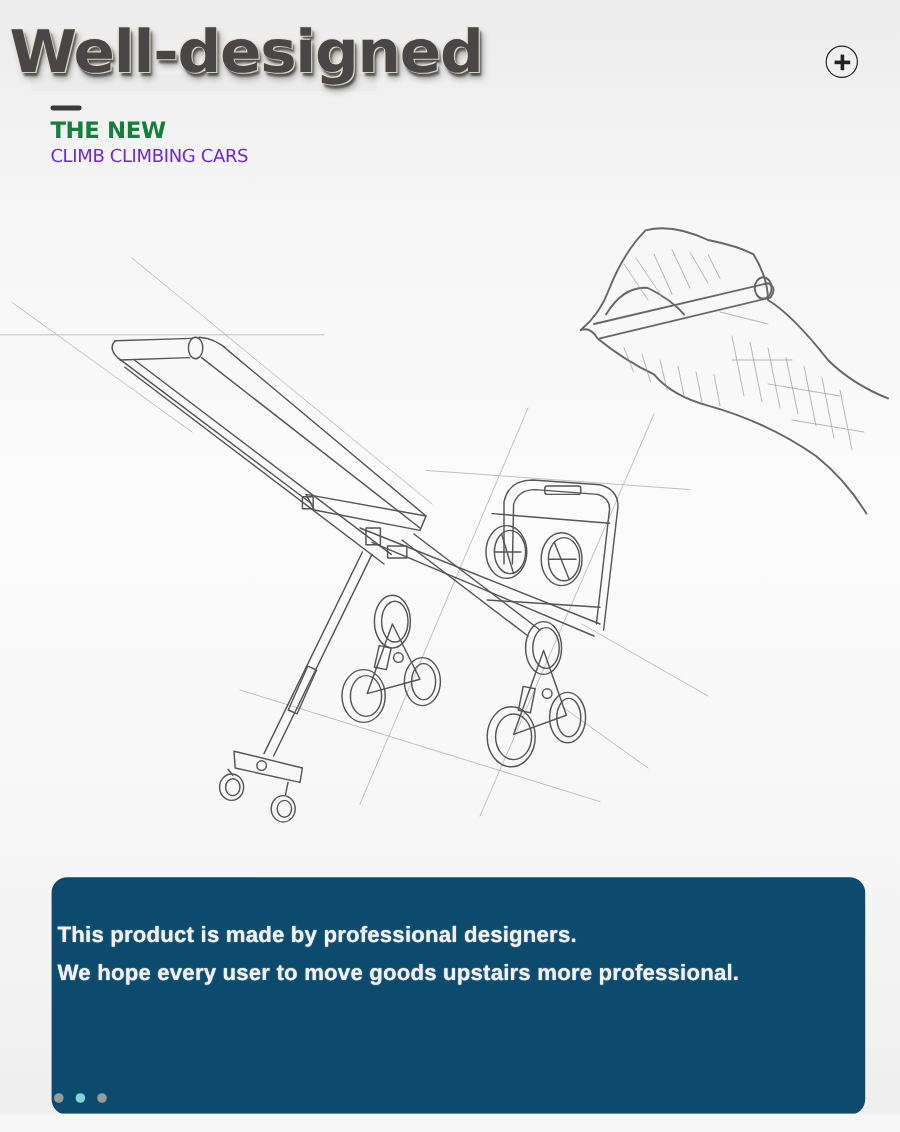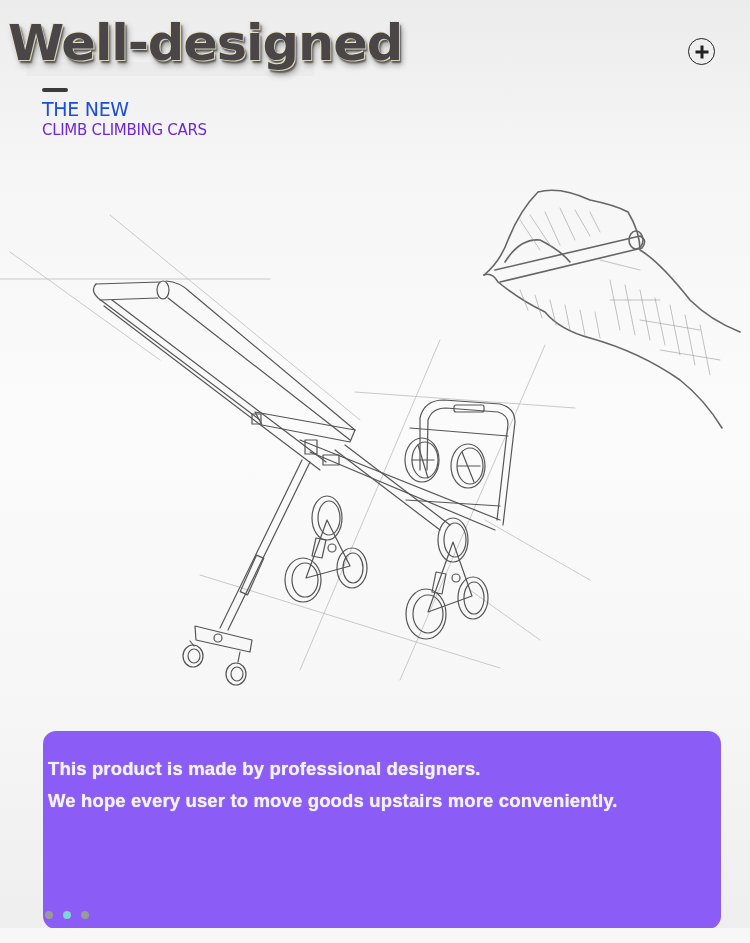--- a/index.html
+++ b/index.html
@@ -42,37 +42,37 @@
     }
     .plus-button::before { width: 13px; height: 3px; }
     .plus-button::after { width: 3px; height: 13px; }
 
     .accent-bar {
       position: absolute; left: 42px; top: 88px; width: 26px; height: 4px;
       background: #3a3a3a; border-radius: 2px;
     }
     .title-new {
       position: absolute; left: 42px; top: 98px;
-      font-family: "DejaVu Sans", sans-serif; font-weight: normal;
-      font-size: 19px; color: #1d4ed8; letter-spacing: -0.3px;
+      font-family: "DejaVu Sans", sans-serif; font-weight: bold;
+      font-size: 19px; color: #15803d; letter-spacing: -0.3px;
     }
     .subtitle {
       position: absolute; left: 42px; top: 121px;
       font-family: "DejaVu Sans", sans-serif;
       font-size: 15px; color: #6d28d9; letter-spacing: -0.3px;
     }
 
     .illustration {
       position: absolute; left: 0; top: 150px; width: 750px; height: 560px;
     }
 
     .desc-box {
       position: absolute; left: 43px; top: 731px; width: 678px; height: 198px;
-      background: #8b5cf6; border-radius: 13px;
-      padding: 22px 0 0 5px;
+      background: #0c4a6e; border-radius: 13px;
+      padding: 32px 0 0 5px;
     }
     .desc-line {
       font-family: "Liberation Sans", sans-serif; font-weight: bold;
       font-size: 18.5px; color: #f1f1f1; line-height: 31.5px;
       letter-spacing: 0.15px; white-space: nowrap;
       text-shadow: 0 0 1px #f1f1f1;
     }
 
     .pager {
       position: absolute; left: 45px; top: 911px; display: flex; gap: 10px;
@@ -198,21 +198,21 @@
         <path d="M520 220 L540 250 M530 215 L552 248 M545 212 L560 245 M560 208 L575 240 M575 210 L590 236 M590 212 L600 232"></path>
         <path d="M520 290 L528 310 M535 295 L542 318 M550 300 L556 325 M565 305 L570 330 M580 310 L585 335 M595 312 L600 338"></path>
         <path d="M610 280 L620 330 M625 285 L635 335 M640 290 L650 340 M655 298 L665 345 M670 305 L680 355 M685 315 L695 365 M700 325 L710 375"></path>
         <path d="M600 260 L640 270 M610 300 L660 300 M640 320 L700 330 M660 350 L720 360"></path>
       </g>
     </g>
   </svg>
 
   <div class="desc-box">
     <div class="desc-line">This product is made by professional designers.</div>
-    <div class="desc-line">We hope every user to move goods upstairs more conveniently.</div>
+    <div class="desc-line">We hope every user to move goods upstairs more professional.</div>
   </div>
 
   <div class="pager">
     <div class="dot"></div>
     <div class="dot active"></div>
     <div class="dot"></div>
   </div>
 
   <div class="bottom-strip"></div>
 </div>

